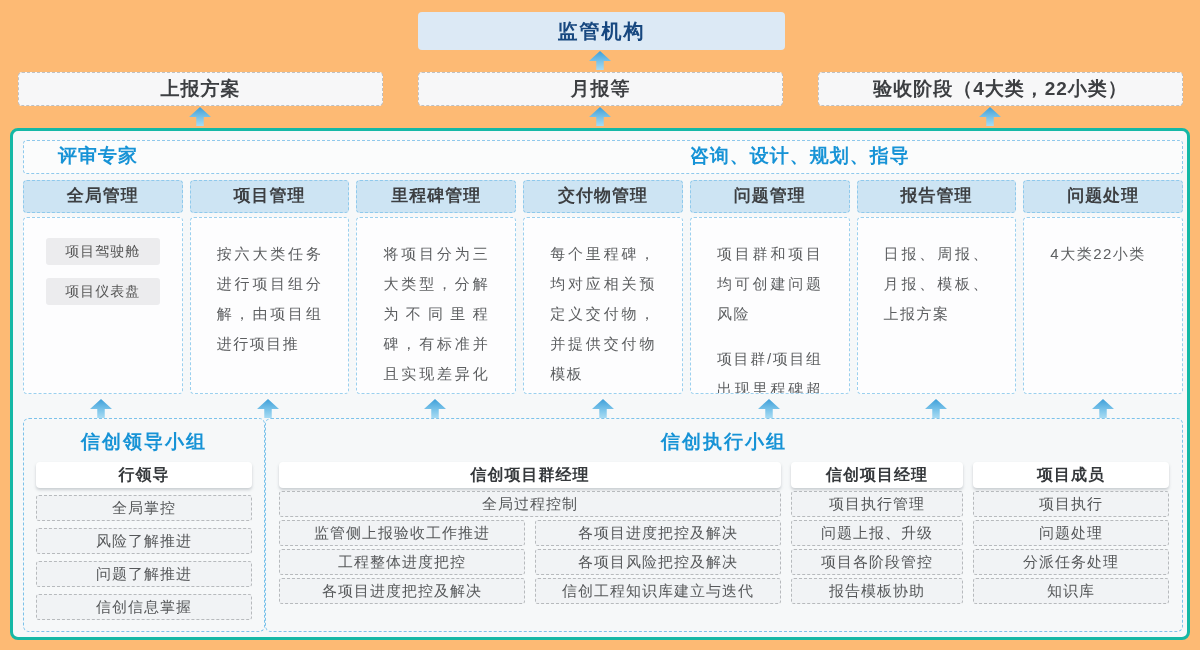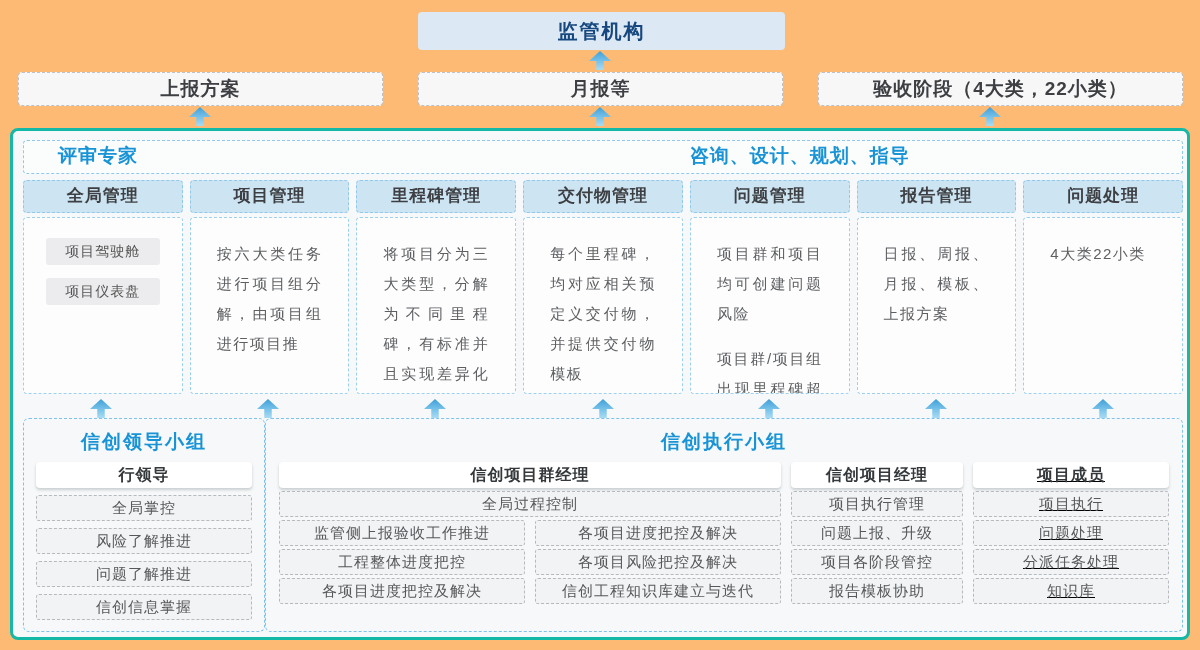--- a/index.html
+++ b/index.html
@@ -58,21 +58,21 @@
   .card{height:26px;line-height:26px;background:#ffffff;border-radius:4px;
         box-shadow:0 2px 3px rgba(100,110,120,.3);text-align:center;color:#35383b;
         font-size:16px;font-weight:700;letter-spacing:1px;}
   .item{height:26px;line-height:24px;box-sizing:border-box;background:#f1f3f5;
         border:1px dashed #b7babd;border-radius:3px;text-align:center;color:#56585a;
         font-size:15px;letter-spacing:1px;white-space:nowrap;overflow:hidden;}
   .grp-leader .card,.grp-leader .item{margin:7px 12px 0;}
   .exec-row{display:flex;gap:10px;padding:0 13px;margin-top:7px;}
   .exec-colA{flex:0 0 502px;min-width:0;}
   .exec-colB{flex:0 0 172px;min-width:0;}
-  .exec-colC{flex:1;min-width:0;text-decoration:underline;}
+  .exec-colC{flex:1;min-width:0;}
   .exec-row .item{margin-top:3px;text-align:center;}
   .subrow{display:flex;gap:10px;}
   .subcol{flex:1;min-width:0;}
 </style>
 </head>
 <body>
 
 <div class="page">
 
   <div class="reg-box">监管机构</div>

